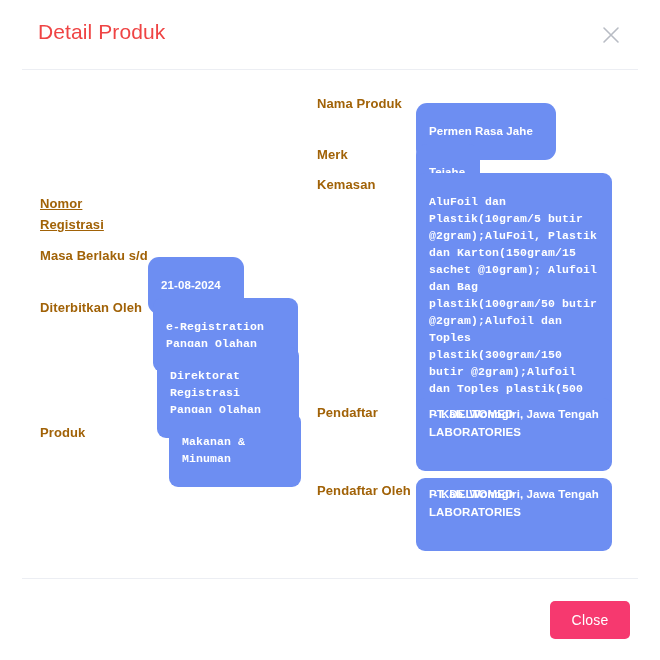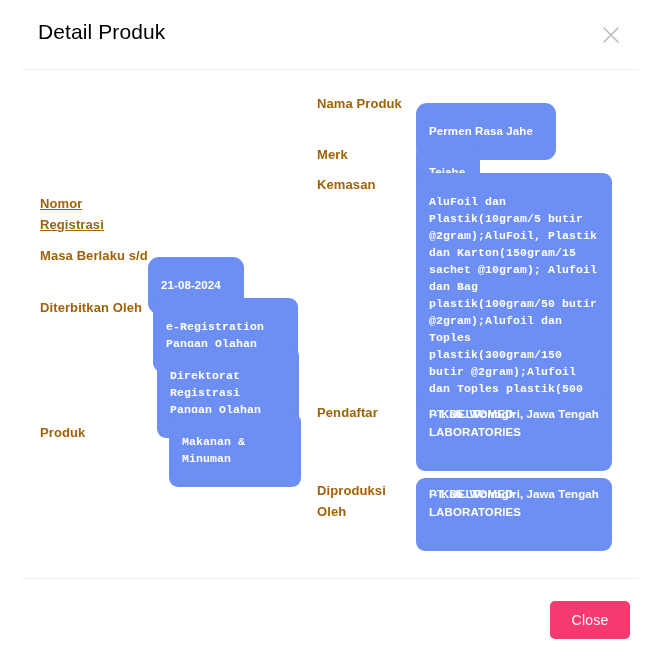--- a/index.html
+++ b/index.html
@@ -31,21 +31,21 @@
     left: 0; top: 0;
     width: 660px;
     height: 70px;
   }
   .modal-title {
     position: absolute;
     left: 38px;
     top: 20px;
     font-size: 21px;
     font-weight: 400;
-    color: #000000;
+    color: #ef4444;
     letter-spacing: 0.1px;
     white-space: nowrap;
   }
   .close-x {
     position: absolute;
     left: 598px;
     top: 22px;
     width: 26px;
     height: 26px;
     cursor: pointer;
@@ -191,21 +191,21 @@
 
       <div class="field-label" style="left:7px; top:104px; width:95px;">Kemasan</div>
       <div class="badge rect" style="left:106px; top:103px; width:196px;">AluFoil dan Plastik(10gram/5 butir @2gram);AluFoil, Plastik dan Karton(150gram/15 sachet @10gram); Alufoil dan Bag plastik(100gram/50 butir @2gram);Alufoil dan Toples plastik(300gram/150 butir @2gram);Alufoil dan Toples plastik(500 gram/250 butir @2gram)</div>
 
       <div class="field-label" style="left:7px; top:332px; width:95px;">Pendaftar</div>
       <div class="addr-badge" style="left:106px; top:328px; width:196px; height:73px;">
         <div class="addr-layer left">PT. DELTOMED LABORATORIES</div>
         <div class="addr-layer right">- Kab. Wonogiri, Jawa Tengah</div>
       </div>
 
-      <div class="field-label" style="left:7px; top:410px; width:95px;">Diproduksi Oleh</div>
+      <div class="field-label" style="left:7px; top:410px; width:95px;">Pendaftar Oleh</div>
       <div class="addr-badge" style="left:106px; top:408px; width:196px; height:73px;">
         <div class="addr-layer left">PT. DELTOMED LABORATORIES</div>
         <div class="addr-layer right">- Kab. Wonogiri, Jawa Tengah</div>
       </div>
     </div>
   </div>
 
   <div class="footer-divider"></div>
   <button class="btn-close">Close</button>
 </div>

